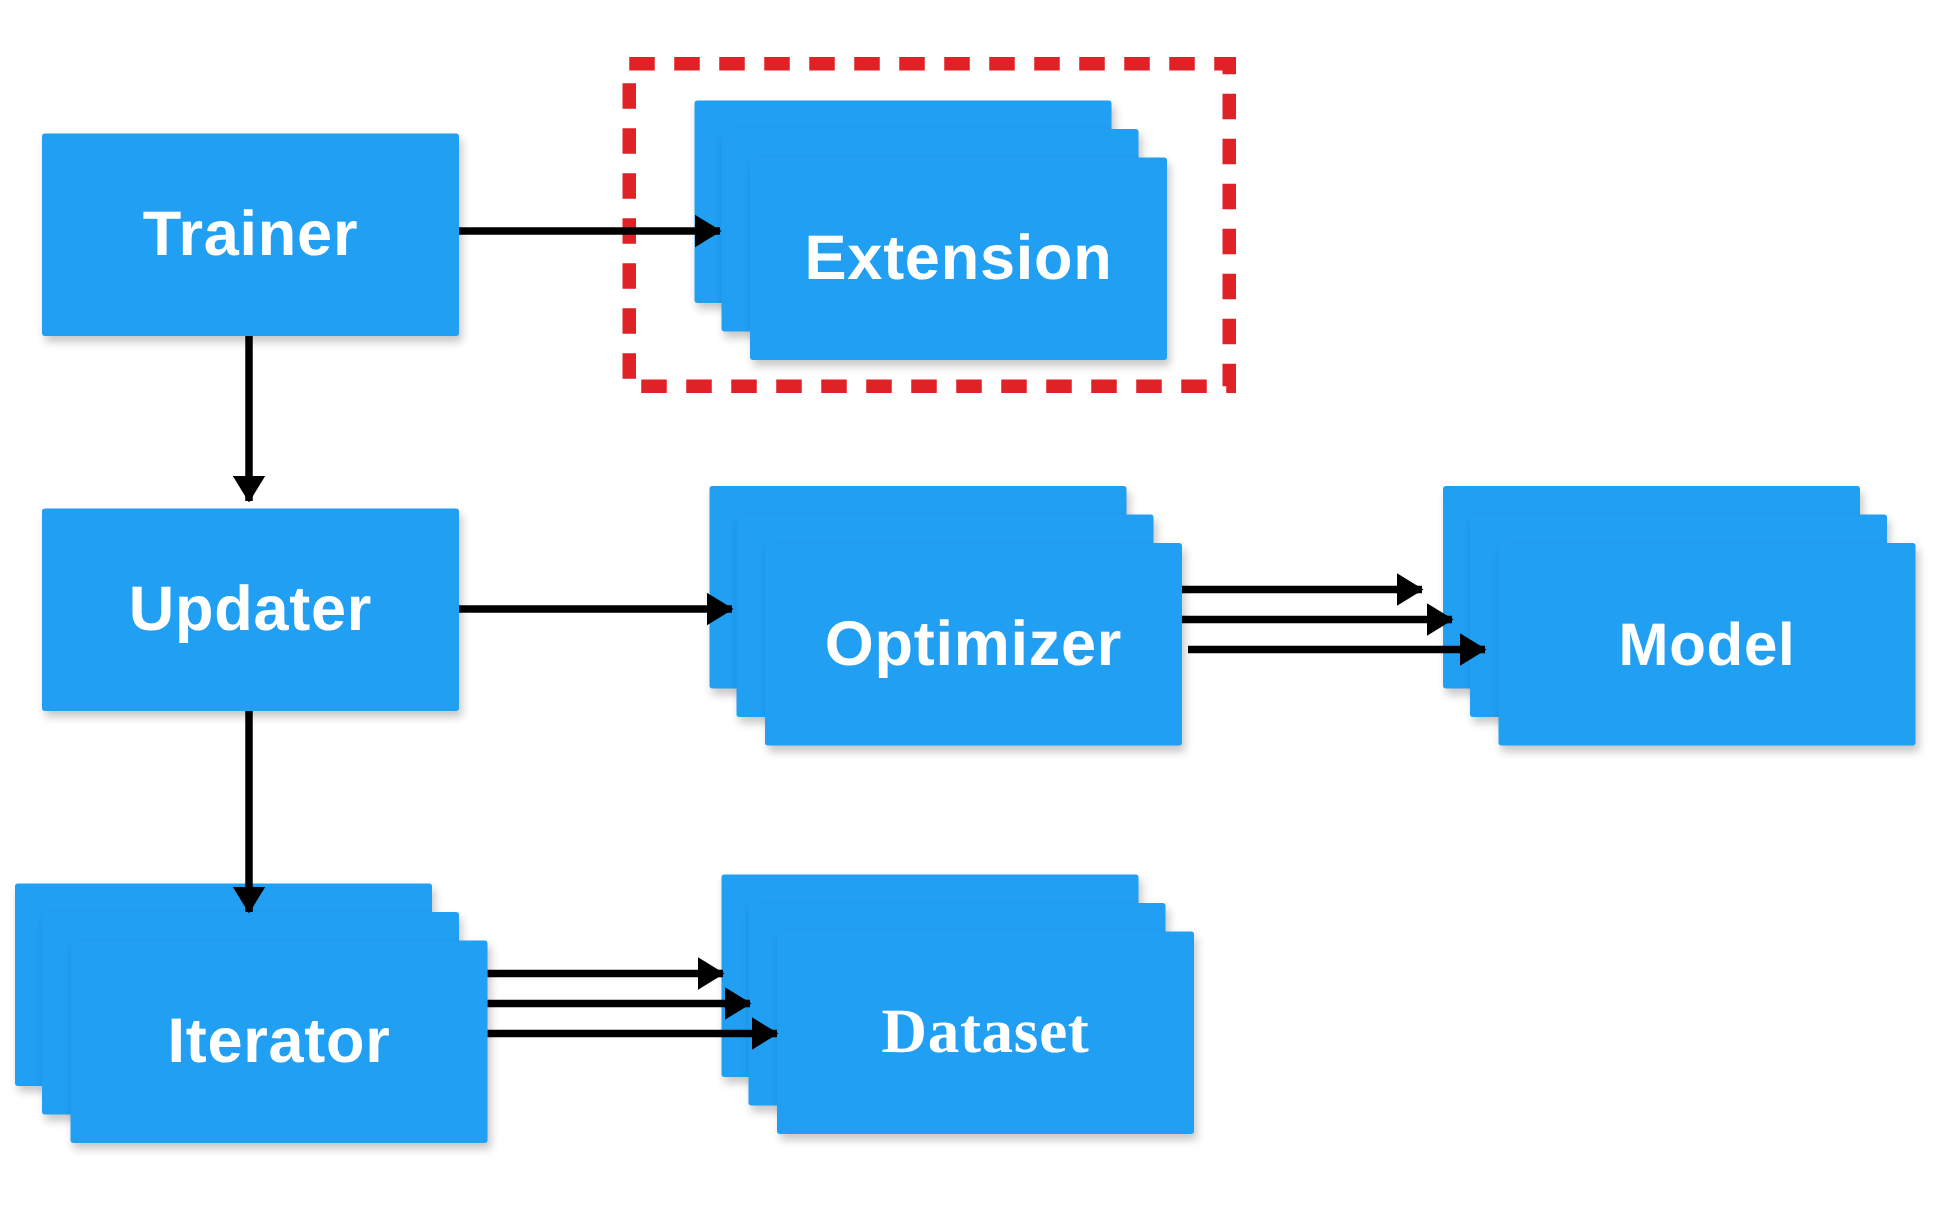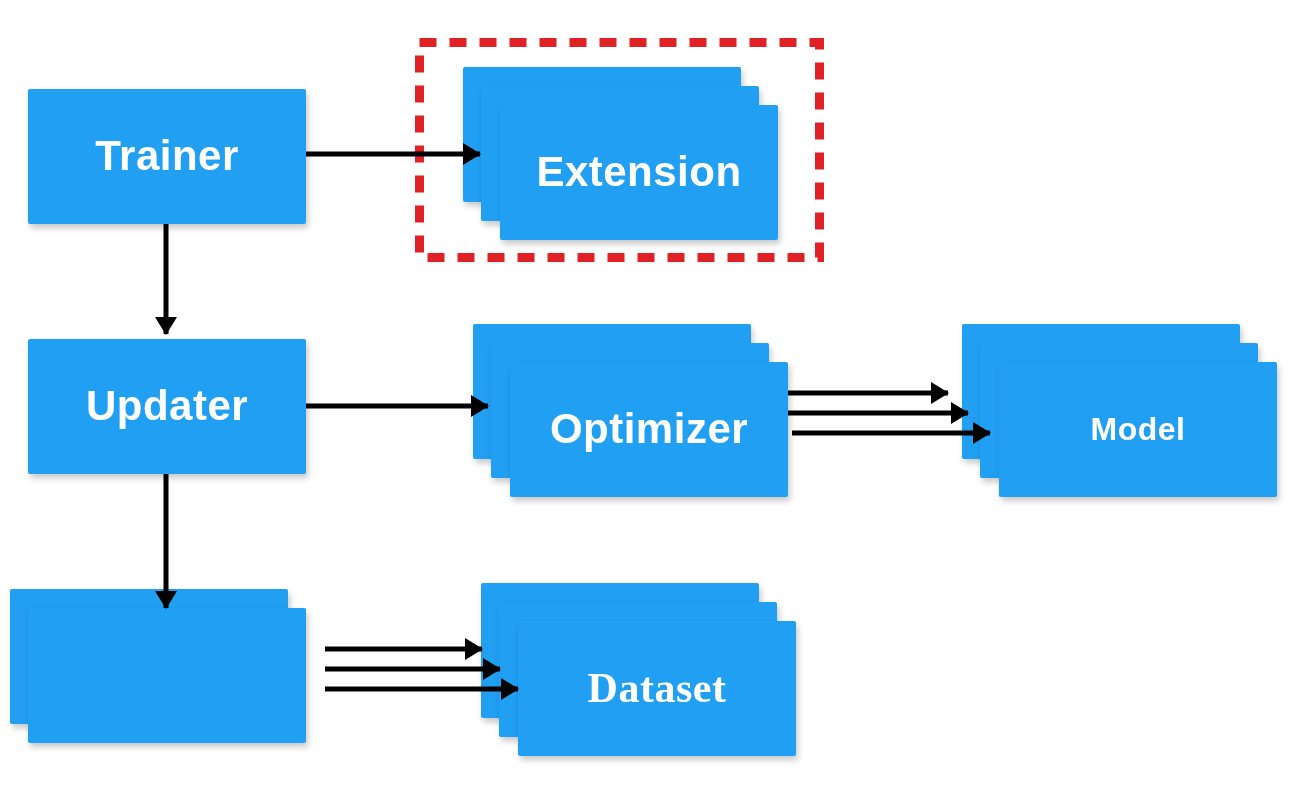--- a/index.html
+++ b/index.html
@@ -35,21 +35,21 @@
   .stack .layer3 { left: 37px; top: 38px; }
   .label {
     color: var(--box-text, #ffffff);
     font-weight: 700;
     font-size: 42px;
     letter-spacing: 0.5px;
     text-align: center;
     line-height: 1.3;
     user-select: none;
   }
-  .label.two-line { font-size: 32px; }
+  .label.two-line { font-size: 40px; }
   svg.overlay {
     position: absolute;
     left: 0;
     top: 0;
     z-index: 5;
     pointer-events: none;
   }
   .arrow {
     stroke: var(--arrow-color, #000000);
     stroke-width: 5;
@@ -97,20 +97,23 @@
     <div class="box layer3">
       <span class="label two-line">
         <span style="display:block;">Model</span>
       </span>
     </div>
   </div>
 
   <div class="stack" style="left:10px; top:589px;">
     <div class="box layer1"></div>
     <div class="box layer2"></div>
+    <div class="box layer3">
+      <span class="label">Iterator</span>
+    </div>
   </div>
 
   <div class="stack" style="left:481px; top:583px;font-family:Liberation Serif, serif;">
     <div class="box layer1"></div>
     <div class="box layer2"></div>
     <div class="box layer3">
       <span class="label">Dataset</span>
     </div>
   </div>
 

